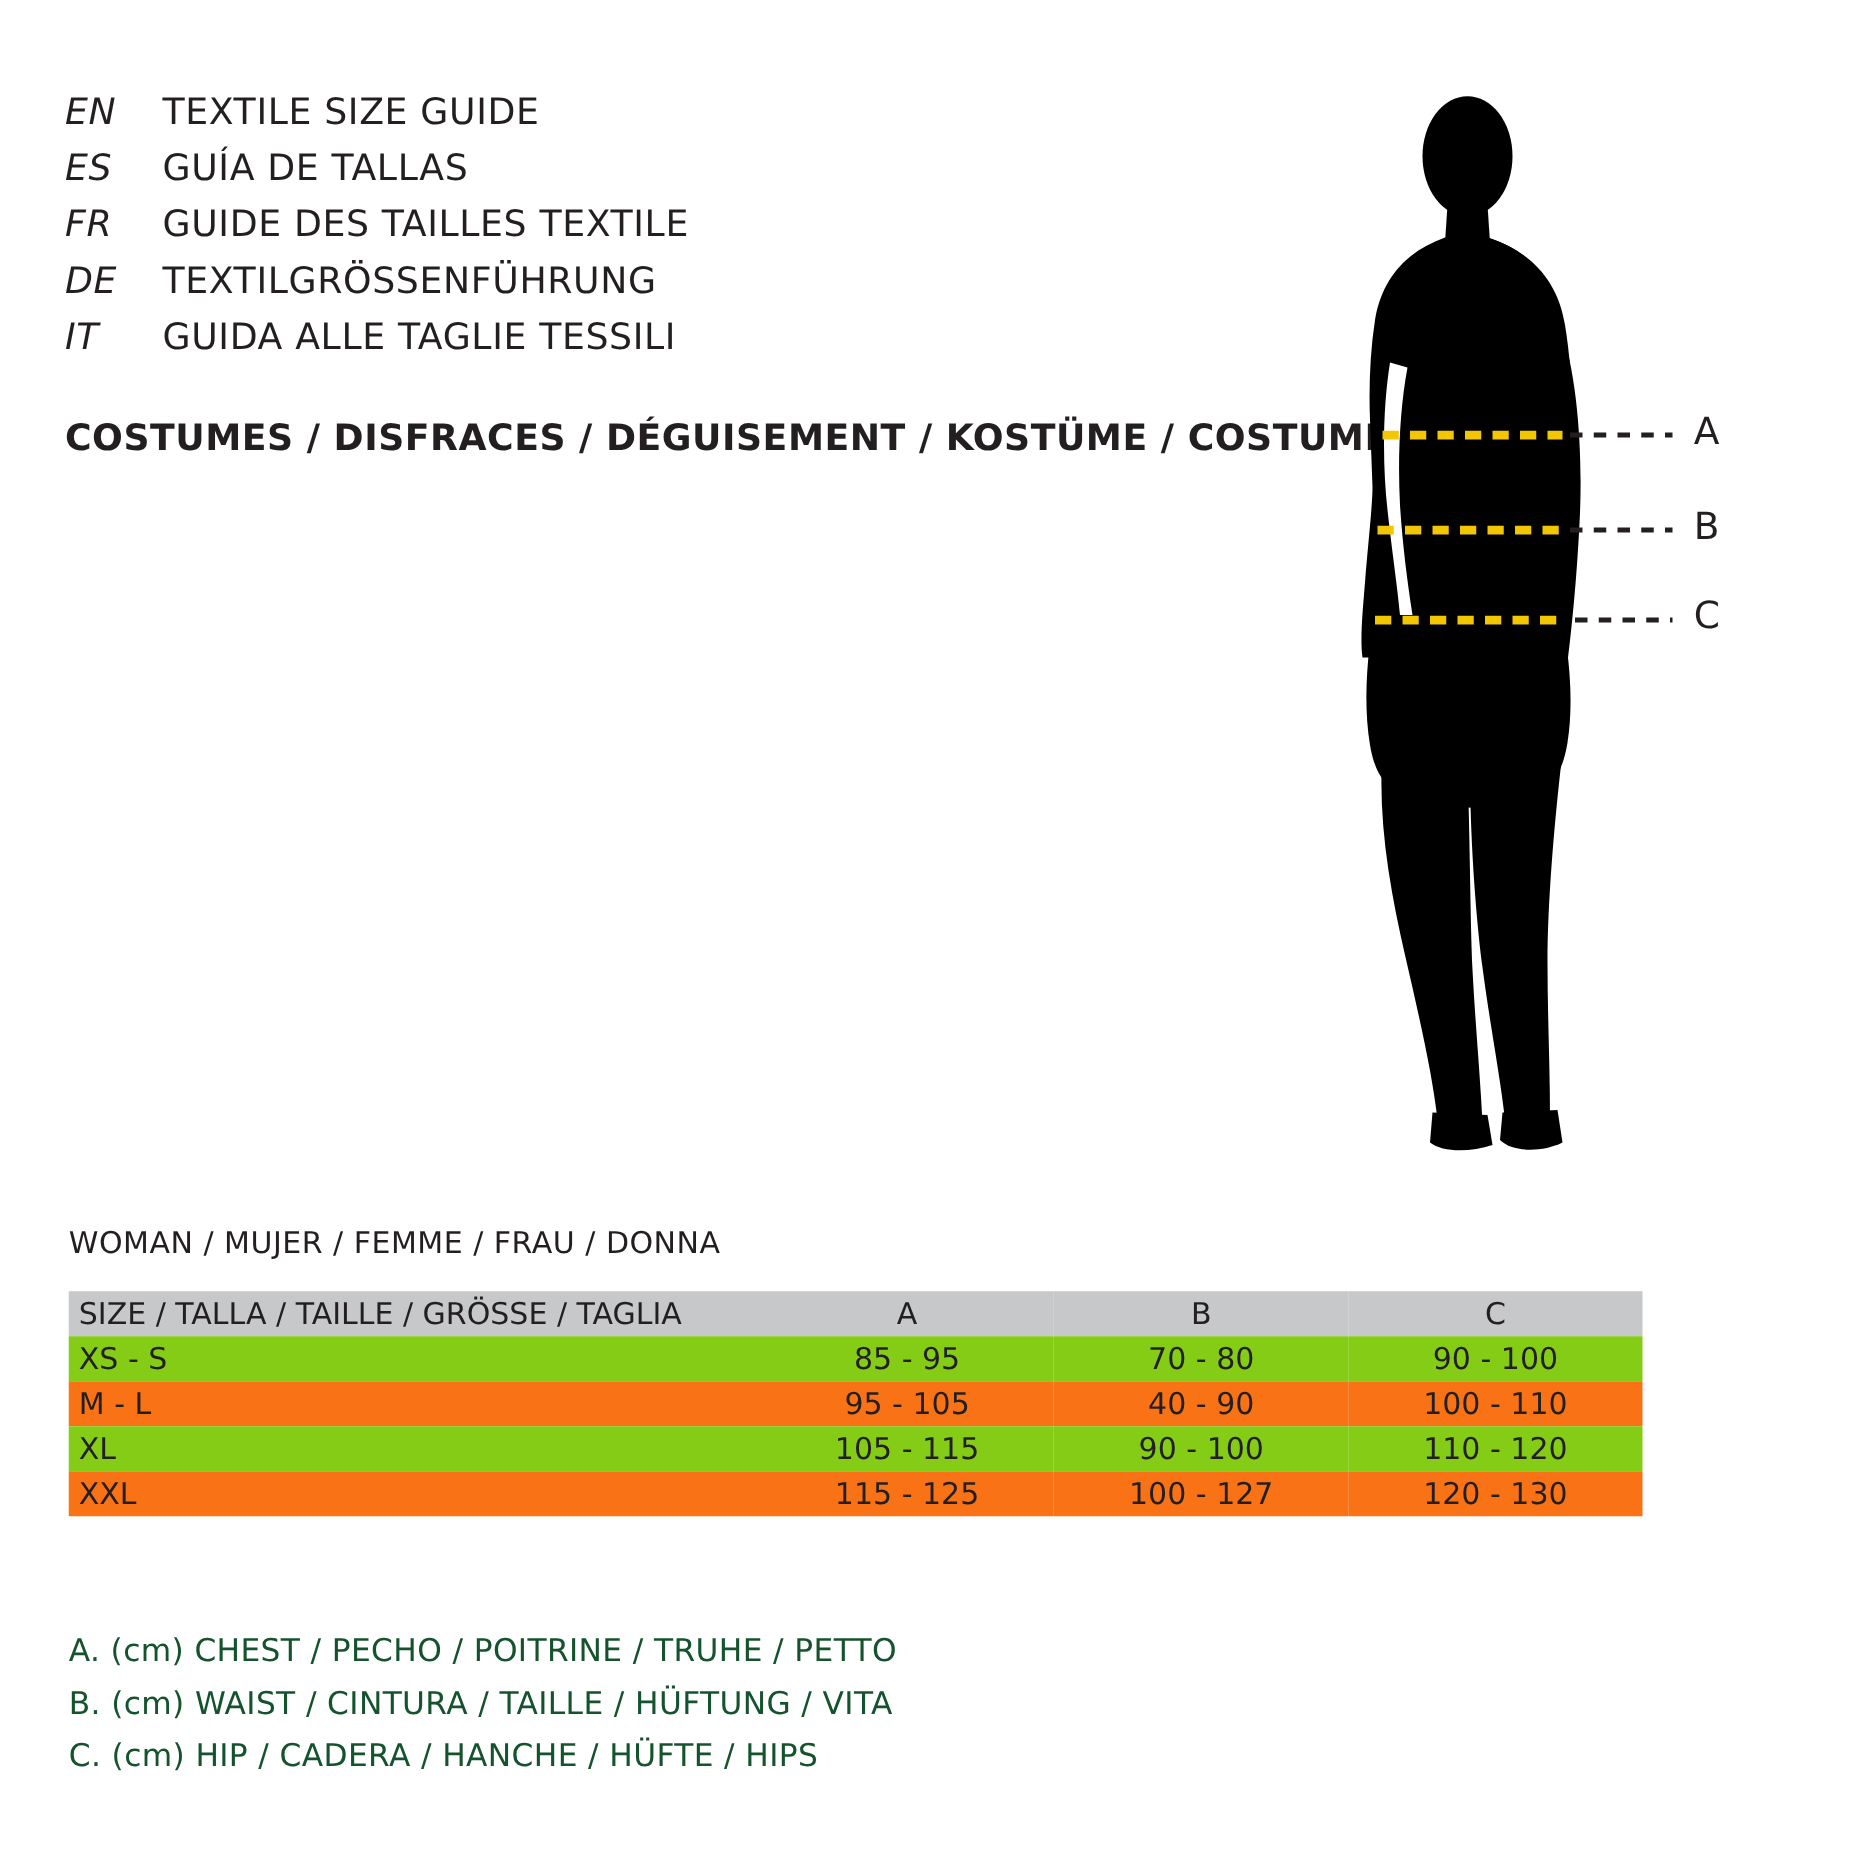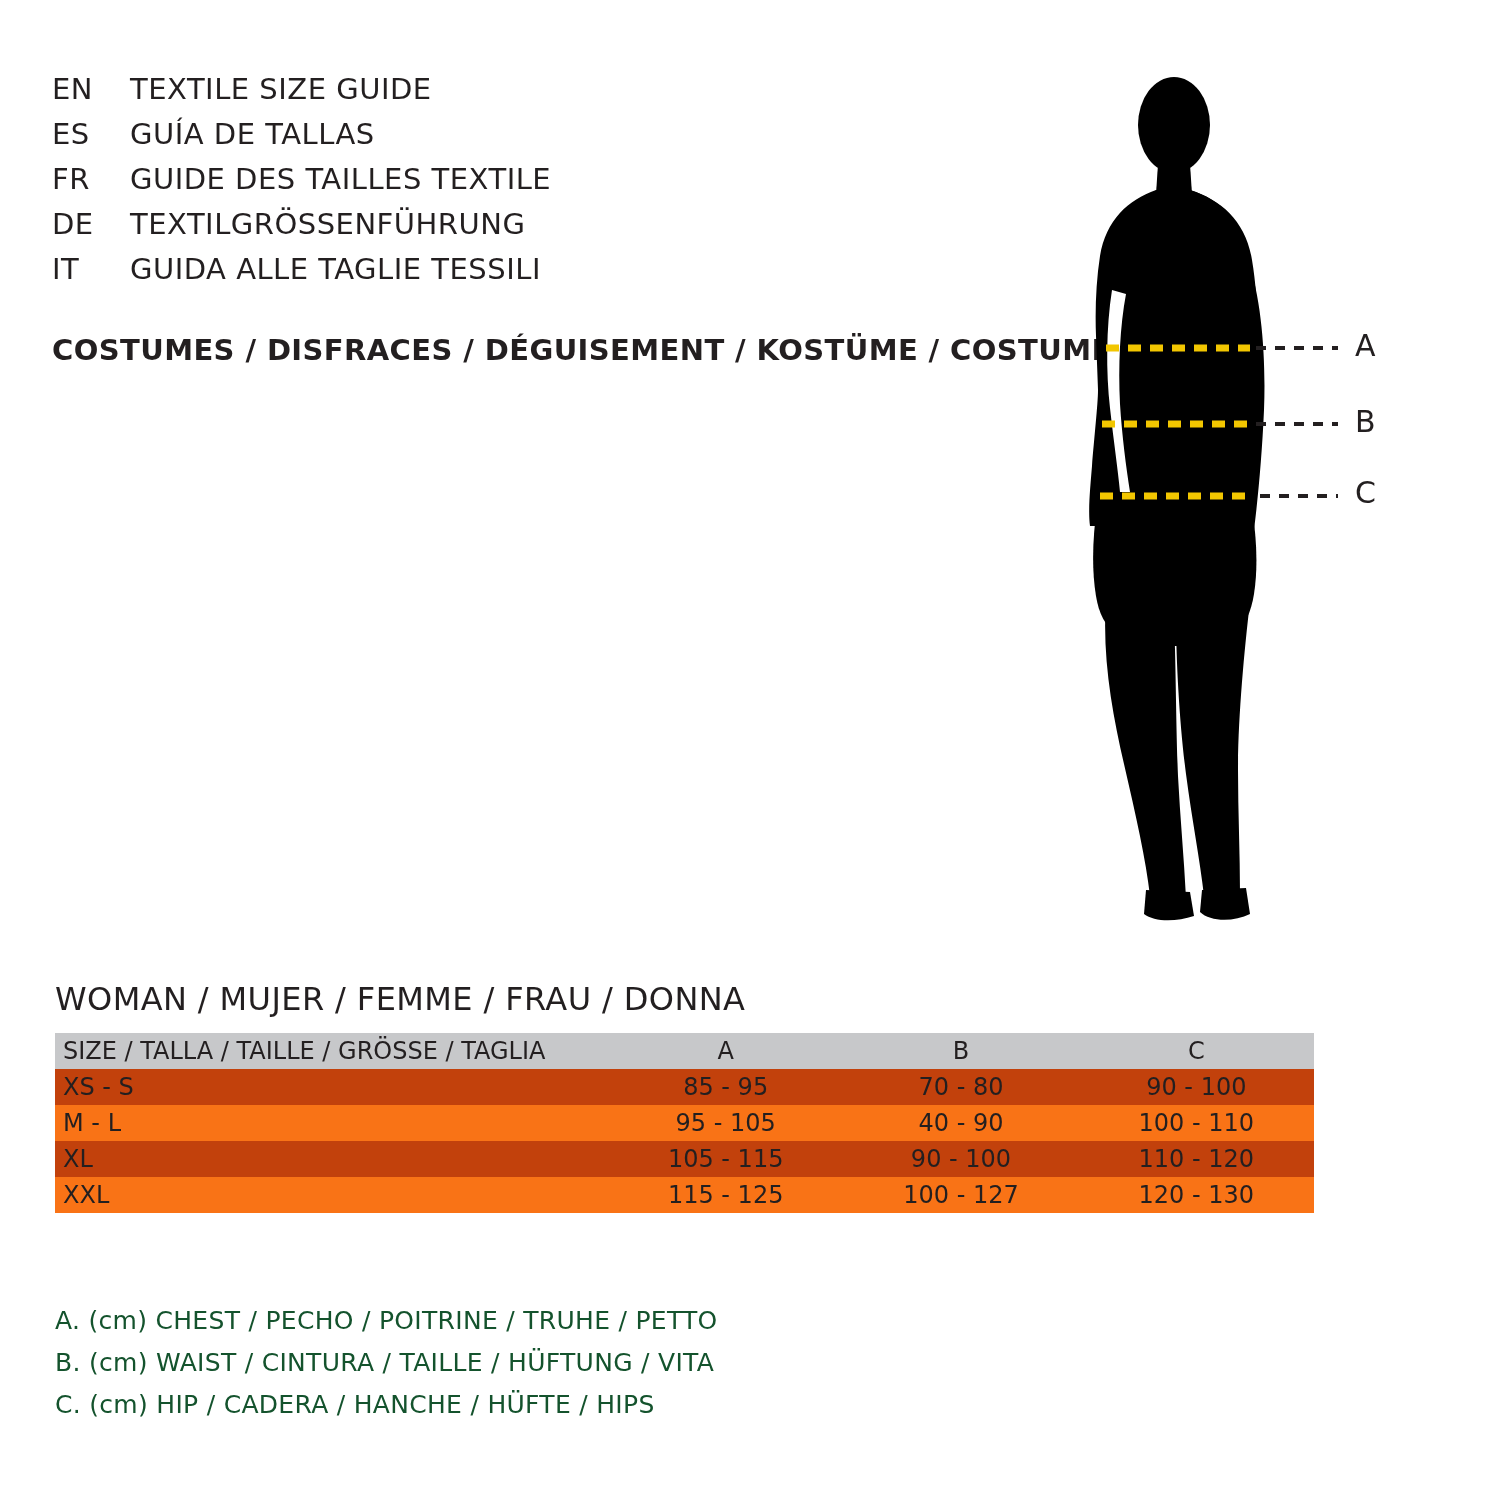--- a/index.html
+++ b/index.html
@@ -27,20 +27,21 @@
     display: flex;
     align-items: baseline;
     height: 45px;
     font-size: 29px;
     letter-spacing: 0.5px;
     color: #231f20;
   }
   .lang-code {
     width: 78px;
     flex: 0 0 78px;
+    font-style: italic;
   }
   .lang-text {
     flex: 1;
   }
   .costumes-line {
     position: absolute;
     left: 52px;
     top: 333px;
     font-size: 29px;
     font-weight: bold;
@@ -70,21 +71,21 @@
   }
   .ml-a { left: 305px; top: 268px; }
   .ml-b { left: 305px; top: 344px; }
   .ml-c { left: 305px; top: 415px; }
 
   
   .table-title {
     position: absolute;
     left: 55px;
     top: 980px;
-    font-size: 32px;
+    font-size: 24px;
     letter-spacing: 0.4px;
     color: #231f20;
   }
   table.size-table {
     position: absolute;
     left: 55px;
     top: 1033px;
     width: 1259px;
     border-collapse: collapse;
     font-size: 24px;
@@ -102,21 +103,21 @@
   table.size-table td.first-col {
     text-align: left;
     padding-left: 8px;
     width: 545px;
   }
   table.size-table thead tr {
     background: #c7c8ca;
     padding-left: 44px;
   }
   table.size-table tbody tr.row-odd {
-    background: #c2410c;
+    background: #84cc16;
   }
   table.size-table tbody tr.row-even {
     background: #f97316;
   }
 
   
   .footnotes {
     position: absolute;
     left: 55px;
     top: 1300px;

